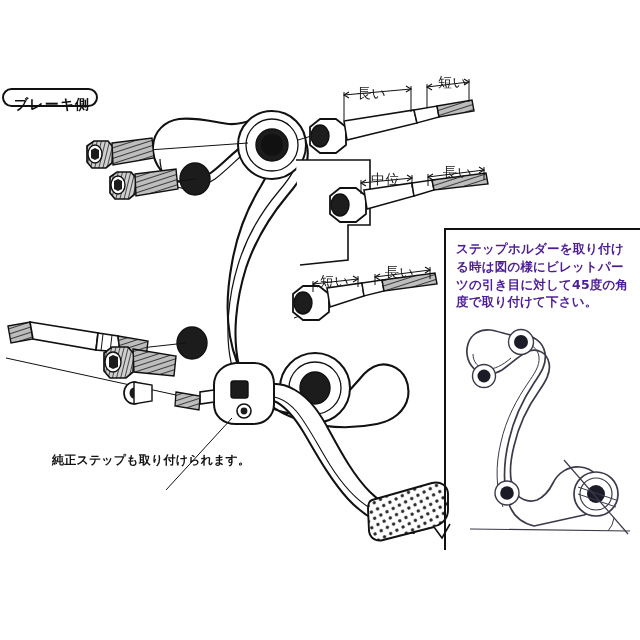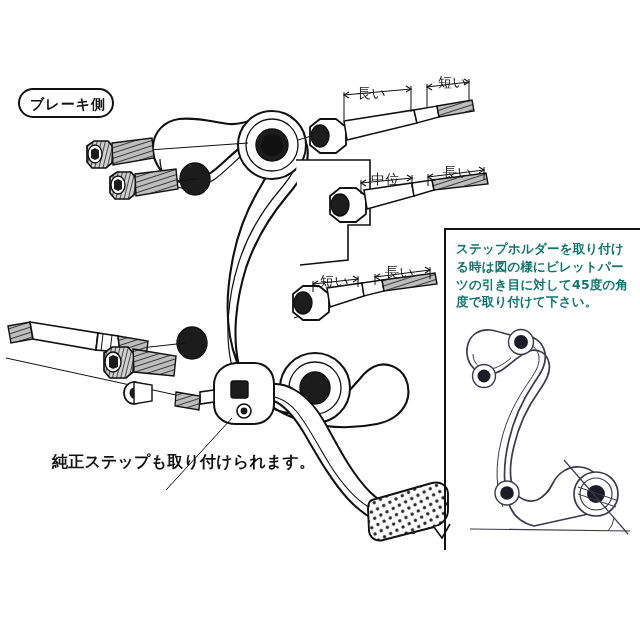--- a/index.html
+++ b/index.html
@@ -28,24 +28,24 @@
     font-family: "DejaVu Sans", "Liberation Sans", sans-serif;
     white-space: nowrap;
     line-height: 1.32;
   }
   .dim-label {
     font-size: 14px;
     letter-spacing: 0.5px;
   }
   #title-badge {
     position: absolute;
-    left: 18px;
+    left: 2px;
     top: 88px;
     width: 96px;
-    height: 30px;
+    height: 19px;
     border: 2.2px solid #111;
     border-radius: 15px;
     box-sizing: border-box;
     background: #fff;
   }
   #title-badge-text {
     position: absolute;
     left: 0; top: 0;
     width: 96px; height: 30px;
     display: flex;
@@ -67,29 +67,29 @@
     box-sizing: border-box;
     background: transparent;
   }
   #inset-caption {
     position: absolute;
     left: 456px;
     top: 240px;
     width: 180px;
     font-size: 12.5px;
     font-weight: 700;
-    color: #0f766e;
+    color: #4c1d95;
     line-height: 1.42;
     letter-spacing: 0.2px;
   }
   #bottom-caption {
     position: absolute;
     left: 52px;
     top: 452px;
-    font-size: 16px;
+    font-size: 12px;
     font-weight: 700;
     color: #111;
     letter-spacing: 0.2px;
   }
 </style>
 </head>
 <body>
 
 <div id="page">
 

